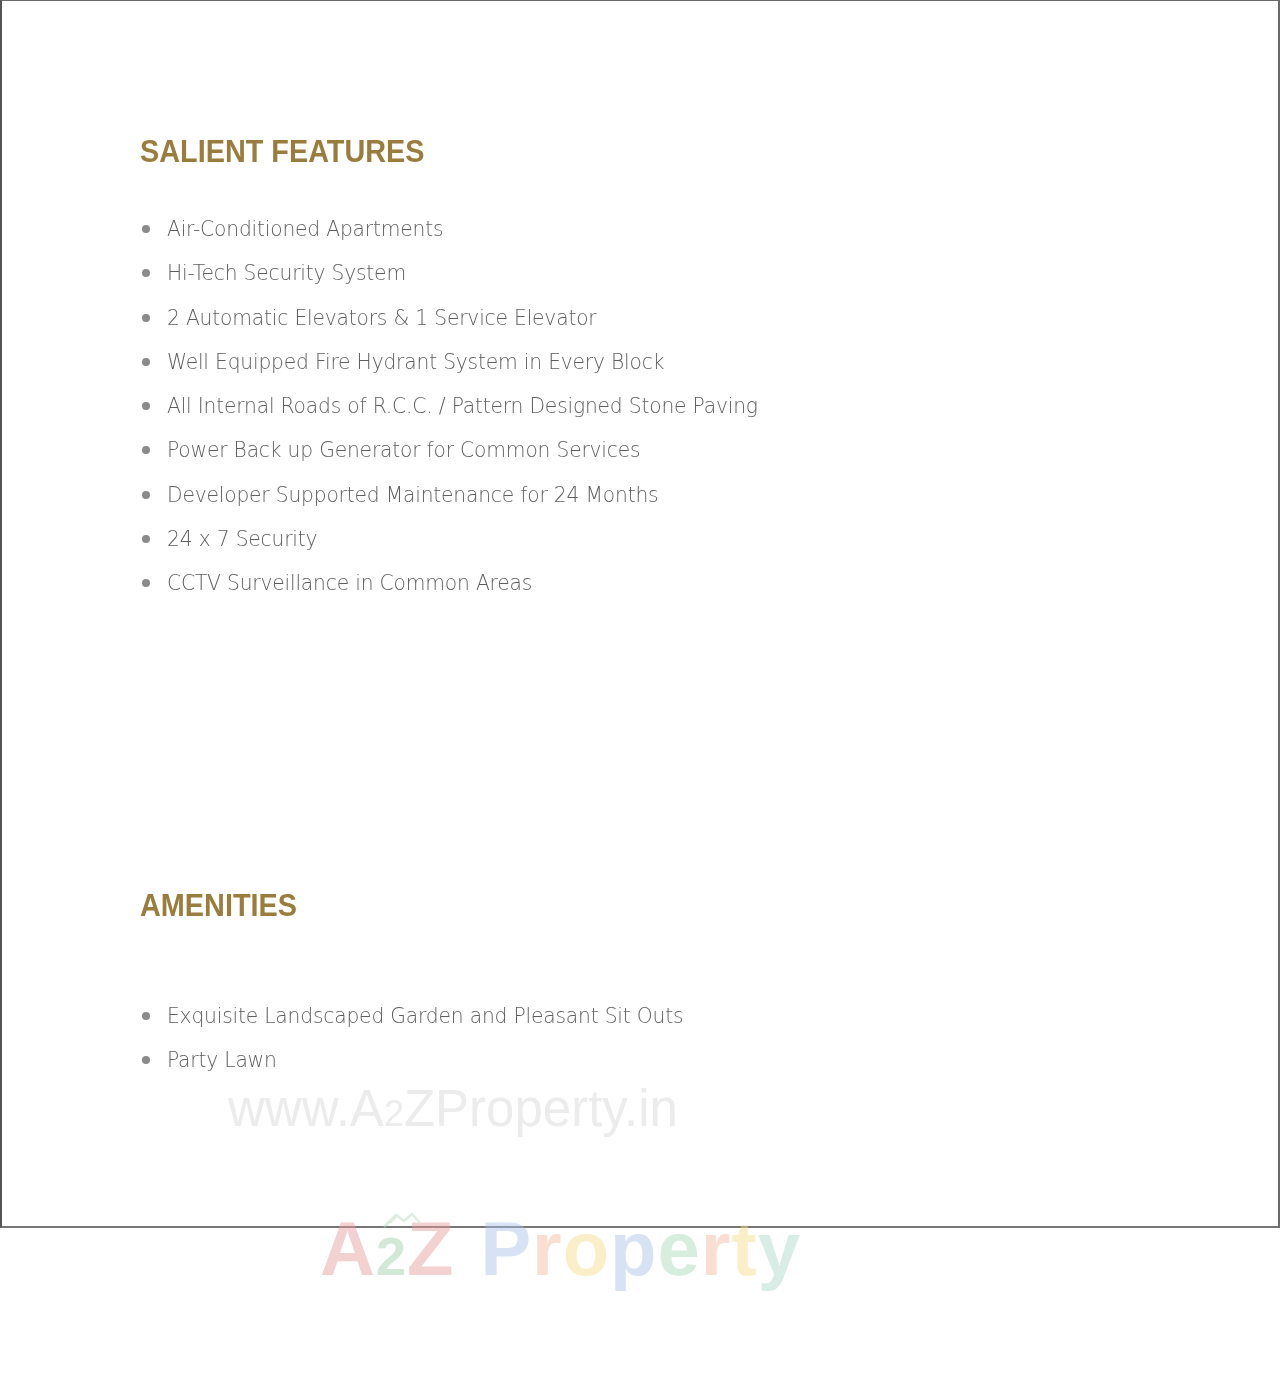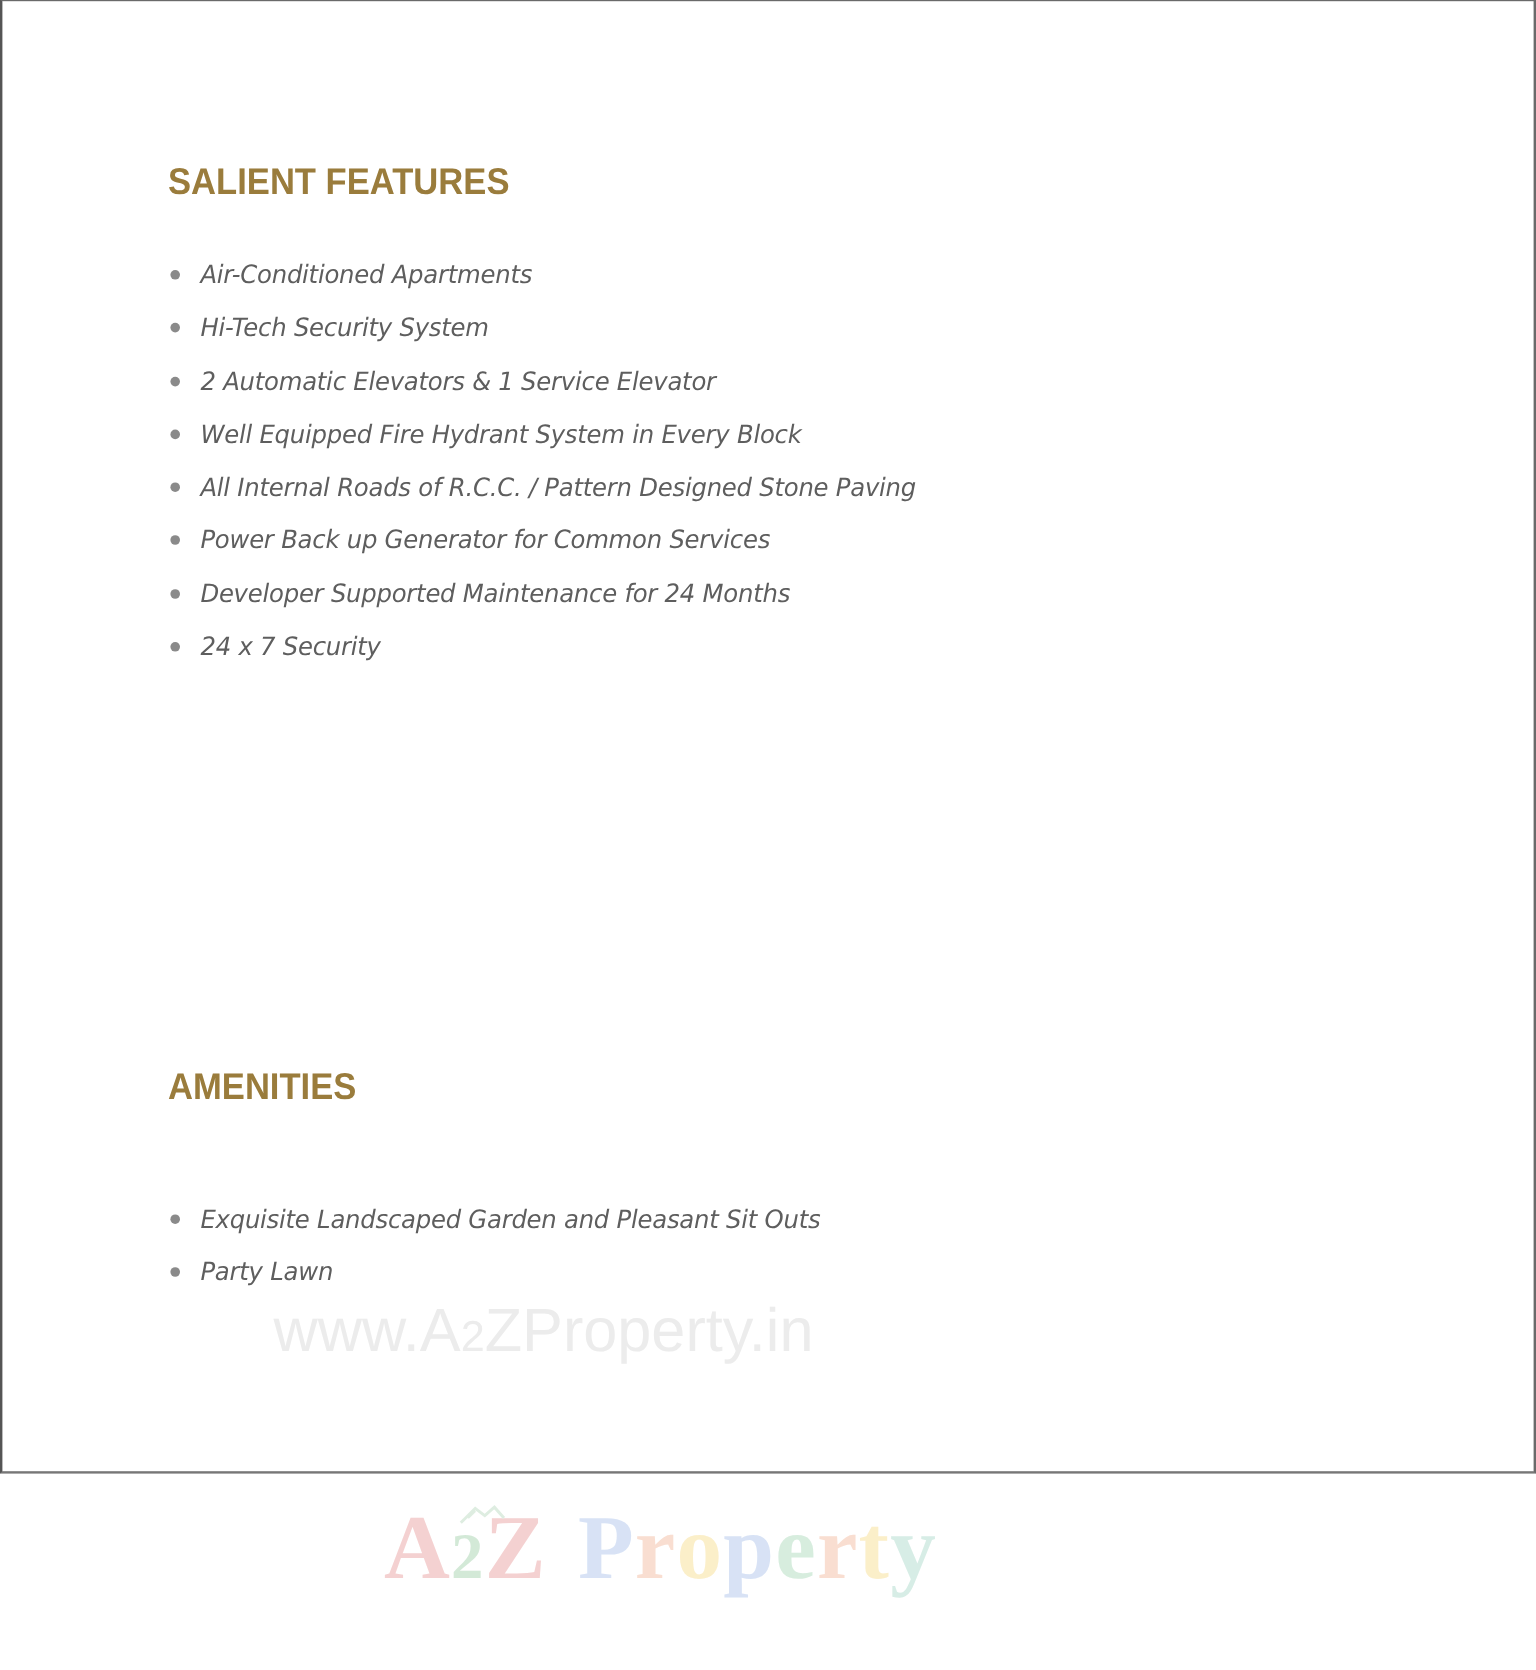--- a/index.html
+++ b/index.html
@@ -42,21 +42,20 @@
     }
     .features-title { top: 133px; }
     .amenities-title { top: 887px; }
 
     .list {
       position: absolute;
       left: 138px;
       margin: 0;
       padding: 0;
       list-style: none;
-      font-style: italic;
     }
     .features-list { top: 211px; }
     .amenities-list { top: 998px; }
 
     .list-item {
       position: relative;
       height: 44.3px;
       display: flex;
       align-items: flex-start;
     }
@@ -93,22 +92,22 @@
       white-space: nowrap;
       letter-spacing: 0px;
     }
     .watermark-url .sub2 {
       font-size: 36px;
     }
 
     .watermark-logo {
       position: absolute;
       left: 318px;
-      top: 1246px;
-      font-family: Liberation Serif, serif;
+      top: 1204px;
+      font-family: Liberation Sans, sans-serif;
       font-weight: 700;
       font-size: 76px;
       white-space: nowrap;
       letter-spacing: 1px;
       opacity: 0.45;
     }
     .logo-part { display: inline-block; }
     .logo-2 {
       font-size: 54px;
       position: relative;
@@ -156,20 +155,24 @@
         <span class="item-text">Power Back up Generator for Common Services</span>
       </li>
     <li class="list-item">
         <span class="bullet"></span>
         <span class="item-text">Developer Supported Maintenance for 24 Months</span>
       </li>
     <li class="list-item">
         <span class="bullet"></span>
         <span class="item-text">24 x 7 Security</span>
       </li>
+    <li class="list-item">
+        <span class="bullet"></span>
+        <span class="item-text">CCTV Surveillance in Common Areas</span>
+      </li>
   </ul>
 
   <h2 class="section-title amenities-title">AMENITIES</h2>
 
   <ul class="list amenities-list">
     <li class="list-item">
         <span class="bullet"></span>
         <span class="item-text">Exquisite Landscaped Garden and Pleasant Sit Outs</span>
       </li>
     <li class="list-item">

